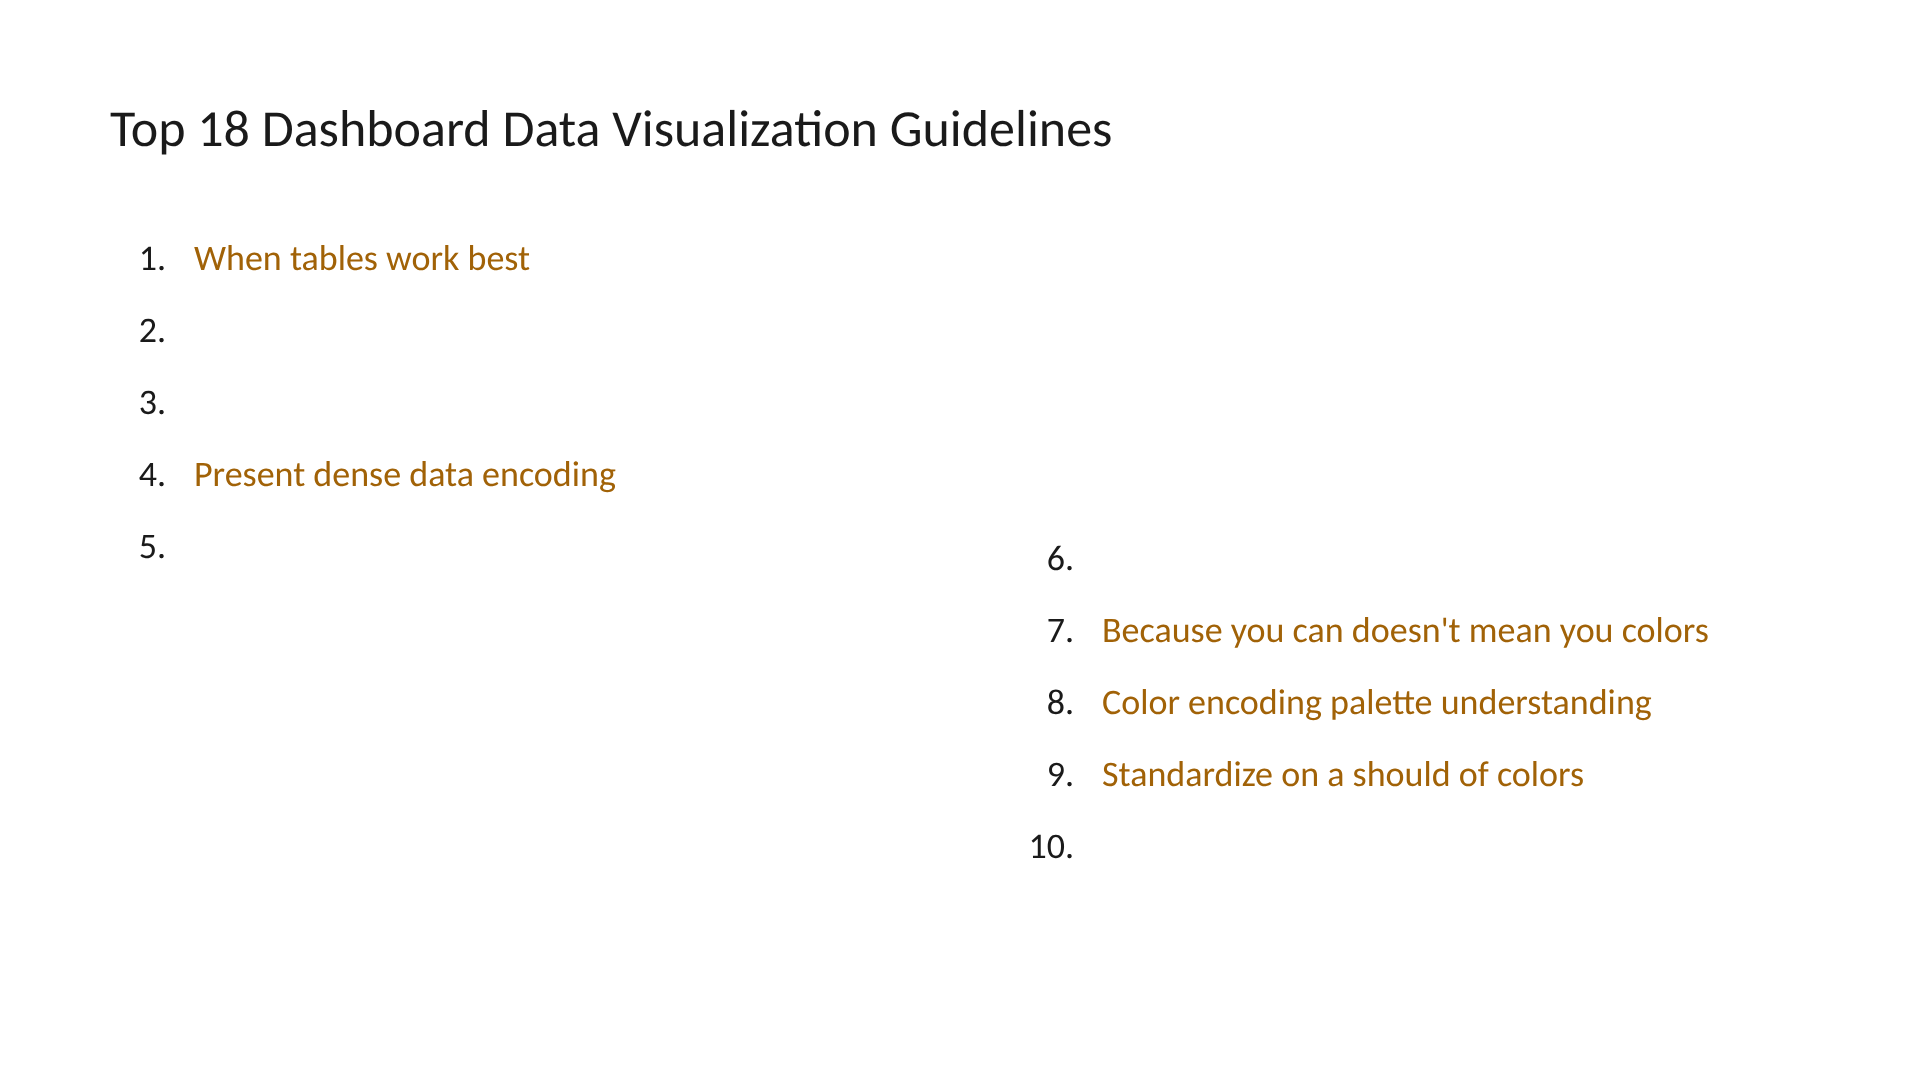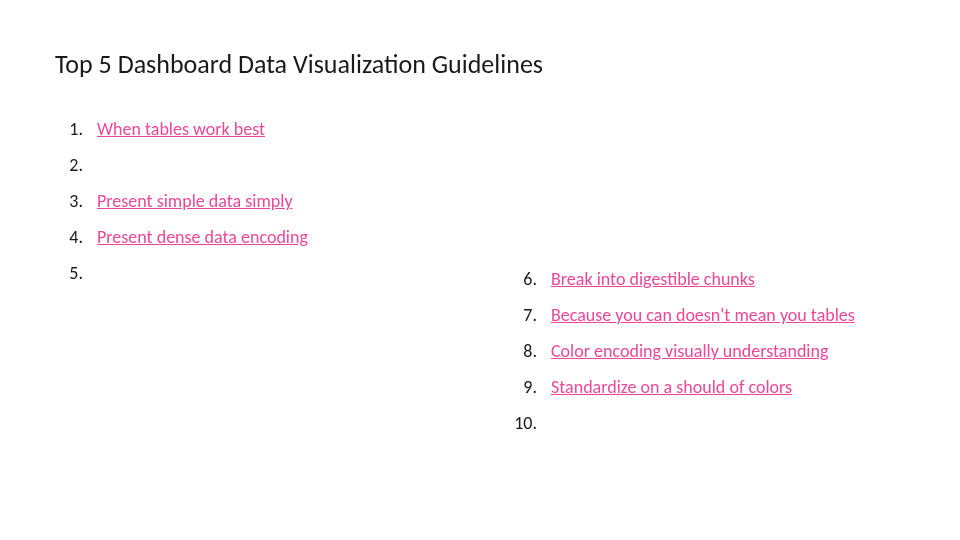--- a/index.html
+++ b/index.html
@@ -40,65 +40,62 @@
       margin-bottom: 14px;
       font-size: 18px;
       color: #1a1a1a;
     }
     .list-number {
       min-width: 28px;
       text-align: right;
       margin-right: 14px;
     }
     .list-text {
-      text-decoration: underline;
-      color: #ec4899;
+      color: #a16207;
     }
     .col-right .list-number {
       min-width: 32px;
     }
   </style>
 </head>
 <body>
 
-<h1 class="title">Top 5 Dashboard Data Visualization Guidelines</h1>
+<h1 class="title">Top 18 Dashboard Data Visualization Guidelines</h1>
 
 <div class="col-left">
   <div class="list-item">
     <span class="list-number">1.</span>
     <a class="list-text">When tables work best</a>
   </div>
   <div class="list-item">
     <span class="list-number">2.</span>
   </div>
   <div class="list-item">
     <span class="list-number">3.</span>
-    <a class="list-text">Present simple data simply</a>
   </div>
   <div class="list-item">
     <span class="list-number">4.</span>
     <a class="list-text">Present dense data encoding</a>
   </div>
   <div class="list-item">
     <span class="list-number">5.</span>
   </div>
 </div>
 
 <div class="col-right">
   <div class="list-item">
     <span class="list-number">6.</span>
-    <a class="list-text">Break into digestible chunks</a>
   </div>
   <div class="list-item">
     <span class="list-number">7.</span>
-    <a class="list-text">Because you can doesn't mean you tables</a>
+    <a class="list-text">Because you can doesn't mean you colors</a>
   </div>
   <div class="list-item">
     <span class="list-number">8.</span>
-    <a class="list-text">Color encoding visually understanding</a>
+    <a class="list-text">Color encoding palette understanding</a>
   </div>
   <div class="list-item">
     <span class="list-number">9.</span>
     <a class="list-text">Standardize on a should of colors</a>
   </div>
   <div class="list-item">
     <span class="list-number">10.</span>
   </div>
 </div>
 

